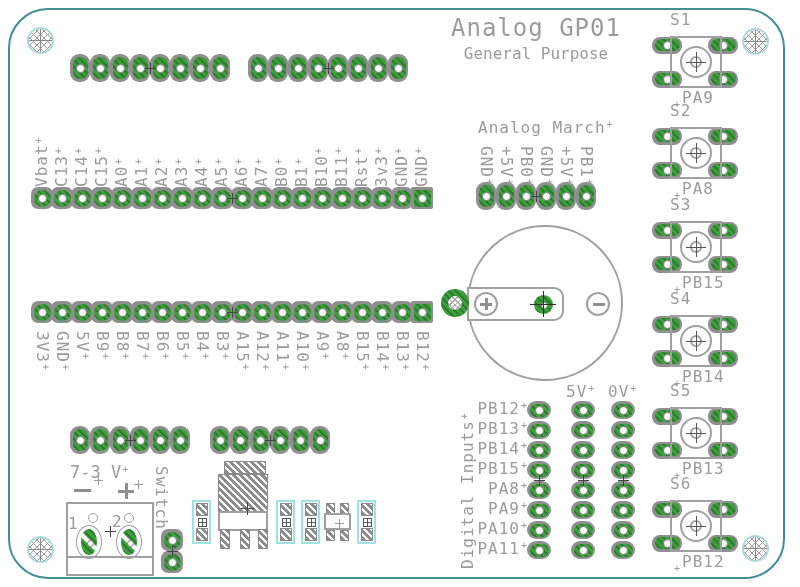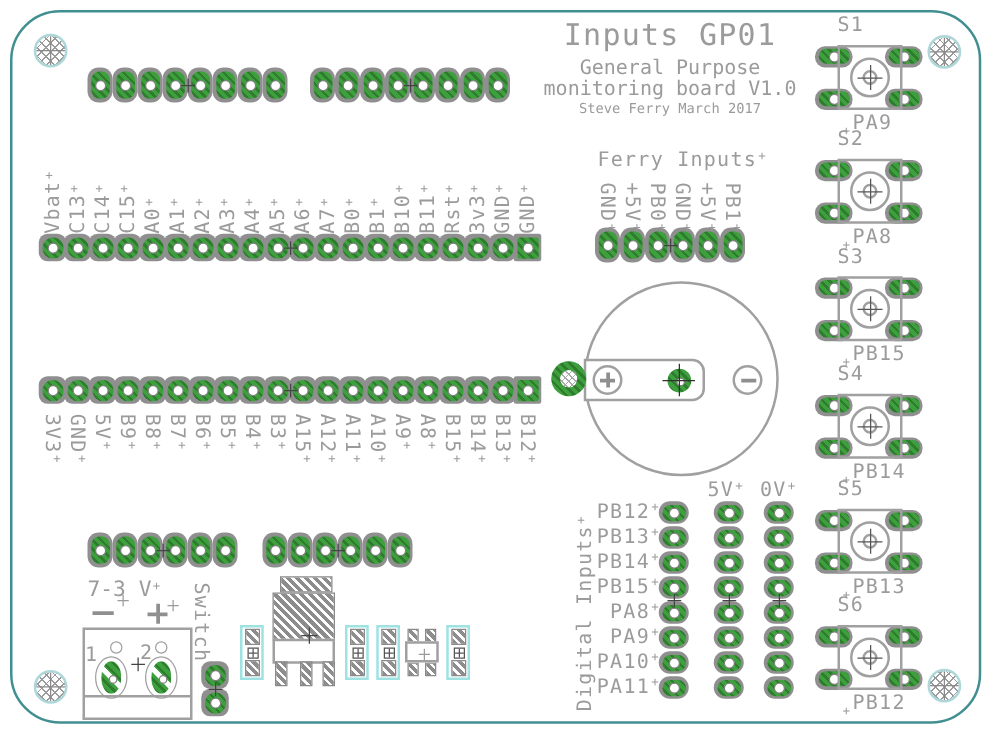--- a/index.html
+++ b/index.html
@@ -54,24 +54,22 @@
 </head>
 <body>
 
 <div class="board"></div>
 <div id="layer">
     <div class="mhole" style="left: 26.5px; top: 26.5px; width: 27px; height: 27px;"></div>
     <div class="mhole" style="left: 741.5px; top: 27.5px; width: 27px; height: 27px;"></div>
     <div class="mhole" style="left: 26.5px; top: 535.5px; width: 27px; height: 27px;"></div>
     <div class="mhole" style="left: 741.5px; top: 534.5px; width: 27px; height: 27px;"></div>
     <div class="silk" style="left: 404px; top: 14px; width: 264px; height: 100px; text-align: center;">
-      <div class="silk t-title" style="left: 0px; top: 0px; width: 264px; text-align: center;"><span style="position: relative;">Inputs GP01</span></div>
+      <div class="silk t-title" style="left: 0px; top: 0px; width: 264px; text-align: center;"><span style="position: relative;">Analog GP01</span></div>
       <div class="silk t-sub" style="left: 0px; top: 30px; width: 264px; text-align: center;"><span style="position: relative;">General Purpose</span></div>
-      <div class="silk t-sub" style="left: 0px; top: 47px; width: 264px; text-align: center;"><span style="position: relative;">monitoring board V1.0</span></div>
-      <div class="silk t-small" style="left: 0px; top: 66px; width: 264px; text-align: center;"><span style="position: relative;">Steve Ferry March 2017</span></div>
     </div>
     <div class="pad" style="left: 70px; top: 54px; width: 20px; height: 28px; border-radius: 9px;">
       <div class="pgreen" style="left: 2.5px; top: 3px; width: 15px; height: 22px; border-radius: 7px;"></div>
       <div class="hole" style="left: 5.5px; top: 9.5px; width: 9px; height: 9px;"></div>
     </div>
     <div class="pad" style="left: 90px; top: 54px; width: 20px; height: 28px; border-radius: 9px;">
       <div class="pgreen" style="left: 2.5px; top: 3px; width: 15px; height: 22px; border-radius: 7px;"></div>
       <div class="hole" style="left: 5.5px; top: 9.5px; width: 9px; height: 9px;"></div>
     </div>
     <div class="pad" style="left: 110px; top: 54px; width: 20px; height: 28px; border-radius: 9px;">
@@ -408,21 +406,21 @@
     </div>
     <div class="pad" style="left: 290px; top: 426px; width: 20px; height: 28px; border-radius: 9px;">
       <div class="pgreen" style="left: 2.5px; top: 3px; width: 15px; height: 22px; border-radius: 7px;"></div>
       <div class="hole" style="left: 5.5px; top: 9.5px; width: 9px; height: 9px;"></div>
     </div>
     <div class="pad" style="left: 310px; top: 426px; width: 20px; height: 28px; border-radius: 9px;">
       <div class="pgreen" style="left: 2.5px; top: 3px; width: 15px; height: 22px; border-radius: 7px;"></div>
       <div class="hole" style="left: 5.5px; top: 9.5px; width: 9px; height: 9px;"></div>
     </div>
     <div class="cross" style="left: 264.5px; top: 434.5px; width: 11px; height: 11px;"></div>
-    <div class="silk t-lab pm" style="left: 478px; top: 120px;"><span style="position: relative;">Ferry Inputs</span></div>
+    <div class="silk t-lab pm" style="left: 478px; top: 120px;"><span style="position: relative;">Analog March</span></div>
     <div class="pad" style="left: 527px; top: 401px; width: 24px; height: 18px; border-radius: 9px;">
       <div class="pgreen" style="left: 2.5px; top: 2.5px; width: 19px; height: 13px; border-radius: 9px;"></div>
       <div class="hole" style="left: 7.5px; top: 4.5px; width: 9px; height: 9px;"></div>
     </div>
     <div class="pad" style="left: 527px; top: 421px; width: 24px; height: 18px; border-radius: 9px;">
       <div class="pgreen" style="left: 2.5px; top: 2.5px; width: 19px; height: 13px; border-radius: 9px;"></div>
       <div class="hole" style="left: 7.5px; top: 4.5px; width: 9px; height: 9px;"></div>
     </div>
     <div class="pad" style="left: 527px; top: 441px; width: 24px; height: 18px; border-radius: 9px;">
       <div class="pgreen" style="left: 2.5px; top: 2.5px; width: 19px; height: 13px; border-radius: 9px;"></div>

